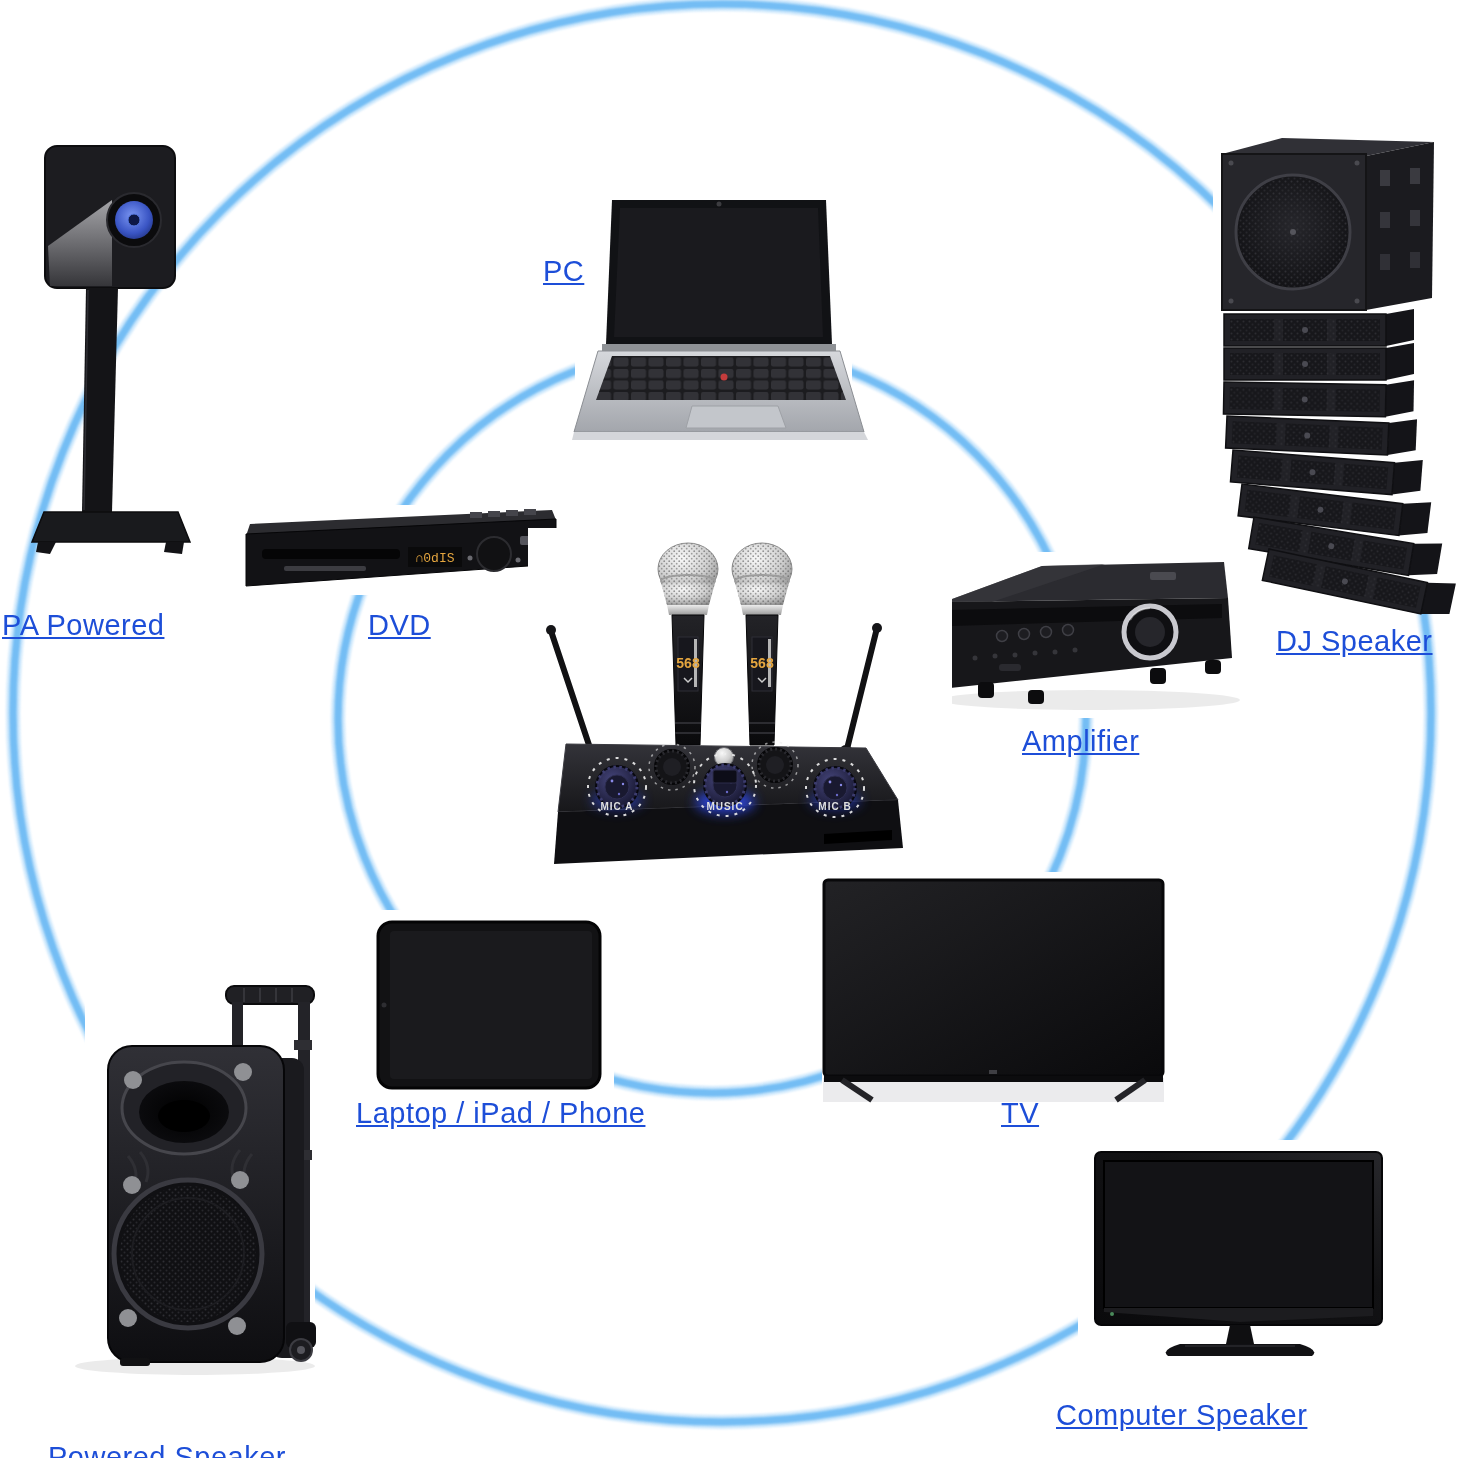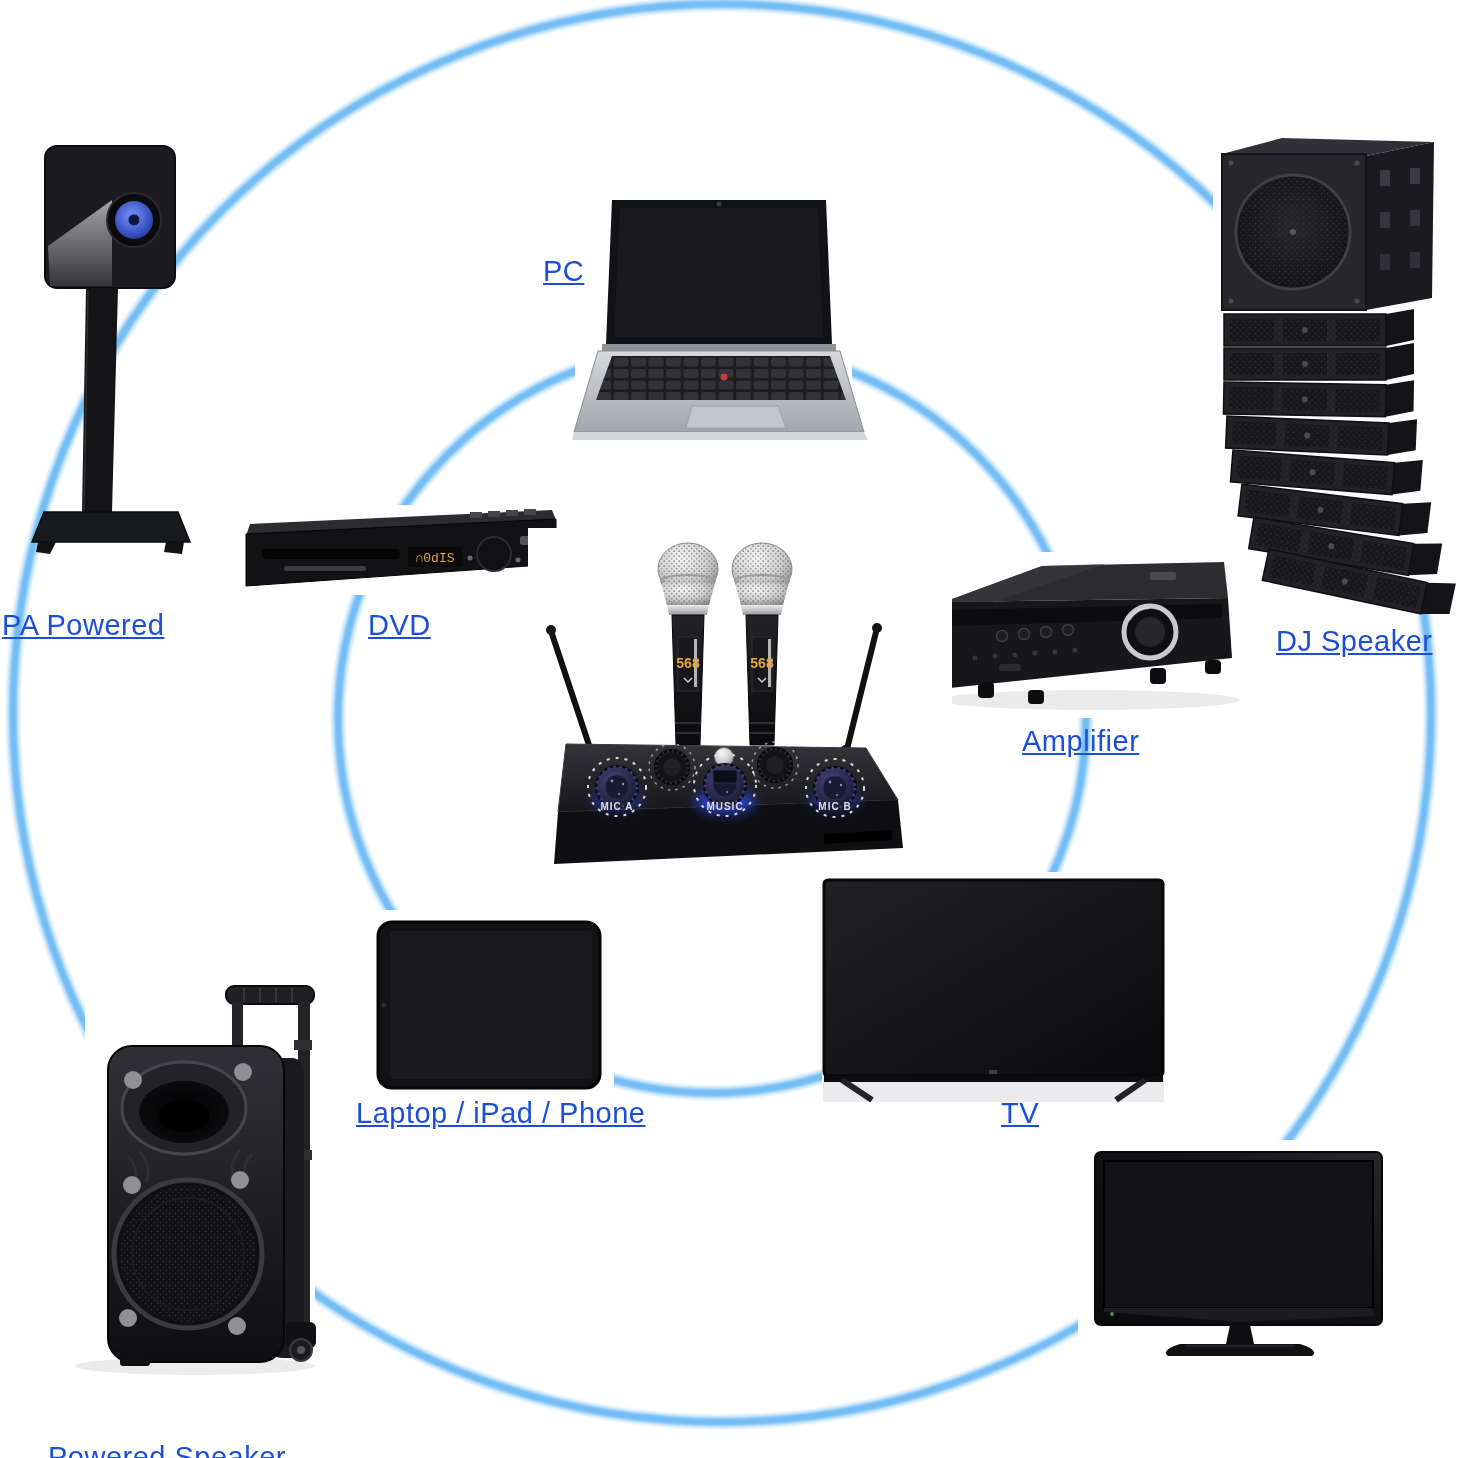--- a/index.html
+++ b/index.html
@@ -349,14 +349,15 @@
 </svg>
 
 <div class="device-label" style="left:2px;top:610px;">PA Powered</div>
 <div class="device-label" style="left:368px;top:610px;">DVD</div>
 <div class="device-label" style="left:543px;top:256px;">PC</div>
 <div class="device-label" style="left:1276px;top:626px;">DJ Speaker</div>
 <div class="device-label" style="left:356px;top:1098px;">Laptop / iPad / Phone</div>
 <div class="device-label" style="left:1022px;top:726px;">Amplifier</div>
 <div class="device-label" style="left:969px;top:1098px;margin-left:32px;">TV</div>
 <div class="device-label" style="left:48px;top:1442px;">Powered Speaker</div>
+<div class="device-label" style="left:1056px;top:1400px;">Computer Speaker</div>
 
 </div>
 
 </body></html>

